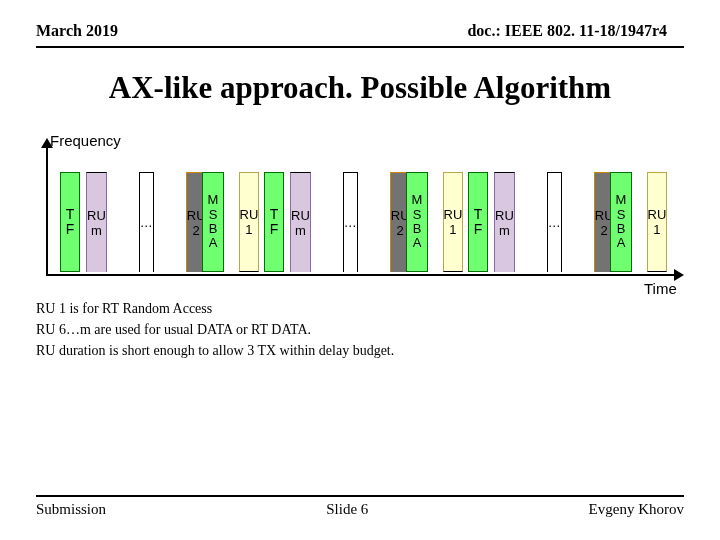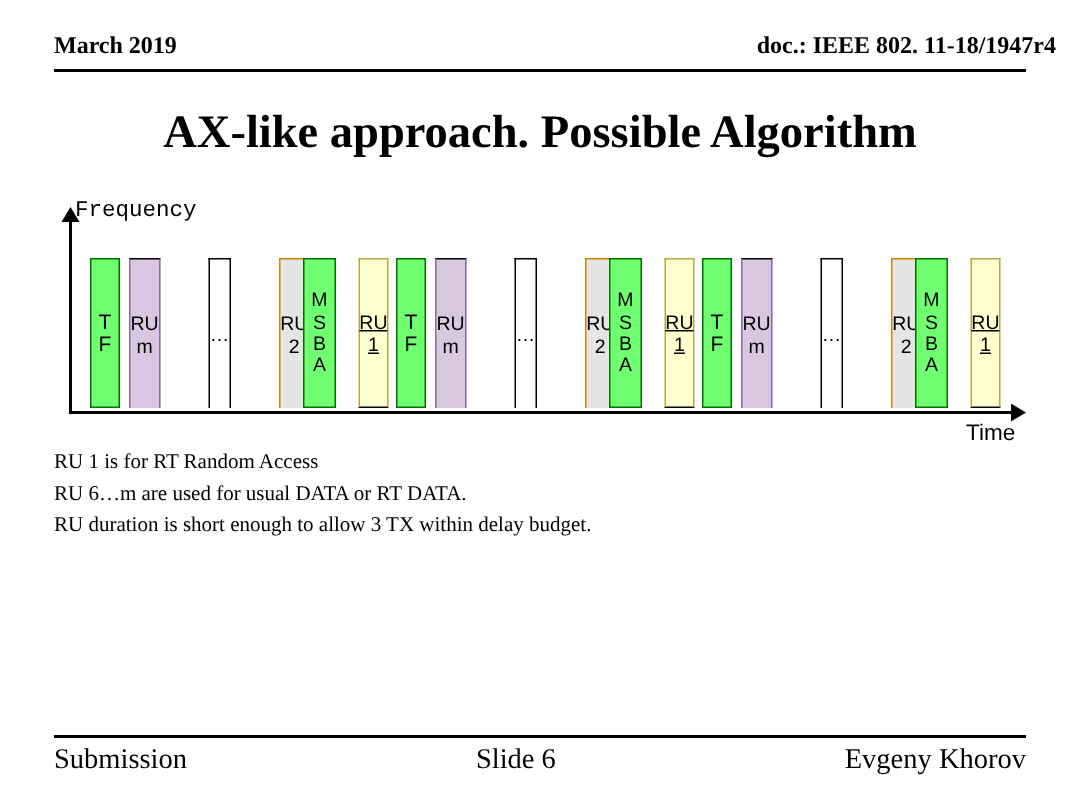--- a/index.html
+++ b/index.html
@@ -14,21 +14,21 @@
   .slide {
     width: 720px;
     height: 540px;
     position: relative;
     padding: 0;
   }
   .header {
     display: flex;
     justify-content: space-between;
     align-items: flex-start;
-    padding: 22px 16px 4px 36px;
+    padding: 22px 53px 4px 36px;
     font-weight: bold;
     font-size: 16px;
   }
   .header-rule {
     margin: 2px 36px 0 36px;
     border: none;
     border-top: 2px solid #000;
   }
   .title {
     text-align: center;
@@ -58,21 +58,21 @@
     top: 8px;
     width: 0; height: 0;
     border-left: 6px solid transparent;
     border-right: 6px solid transparent;
     border-bottom: 10px solid #000;
   }
   .y-label {
     position: absolute;
     left: 14px;
     top: 2px;
-    font-family: Liberation Mono, monospace;
+    font-family: Liberation Sans, sans-serif;
     font-size: 15px;
   }
   
   .x-axis-line {
     position: absolute;
     left: 10px;
     top: 144px;
     width: 630px;
     height: 2px;
     background: #000;
@@ -129,25 +129,25 @@
     border-top: 1px solid #000;
     border-left: 1.5px solid #000;
     border-right: 1.5px solid #000;
     font-family: Arial, sans-serif;
     font-size: 13px;
     display: flex;
     align-items: center;
     justify-content: center;
     text-align: center;
   }
-  .ru:last-child { border-bottom: 1.5px solid #000; text-decoration: underline; }
+  .ru:last-child { border-bottom: 1.5px solid #000; }
   .ru:first-child { border-top: 1.5px solid #000; }
   .ru-m   { background: #d9c7e0; border-color:#8a6aa6; }
   .ru-dots{ background: #fff; }
-  .ru-2   { background: #e5e5e5; border-color:#cc8800; }
+  .ru-2   { background: #737373; border-color:#cc8800; }
   .ru-1   { background: #ffffd0; border-color:#b8a84a; }
   .msba-box {
     width: 22px;
     height: 100px;
     background: #70ff70;
     border: 1.5px solid #007000;
     display: flex;
     flex-direction: column;
     justify-content: center;
     align-items: center;
@@ -171,21 +171,21 @@
     bottom: 22px;
   }
   .footer-rule {
     border: none;
     border-top: 2px solid #000;
     margin-bottom: 4px;
   }
   .footer-row {
     display: flex;
     justify-content: space-between;
-    font-size: 19px;
+    font-size: 15px;
   }
 </style>
 </head>
 <body>
 
 <div class="slide">
 
   <div class="header">
     <span>March 2019</span>
     <span>doc.: IEEE 802. 11-18/1947r4</span>

